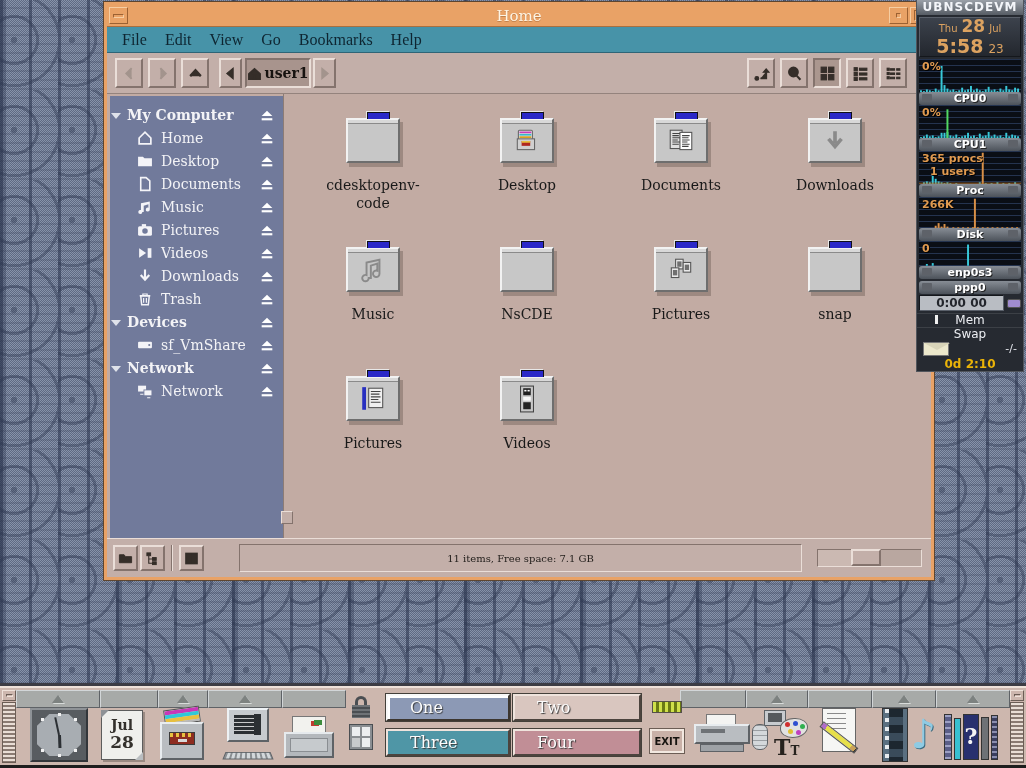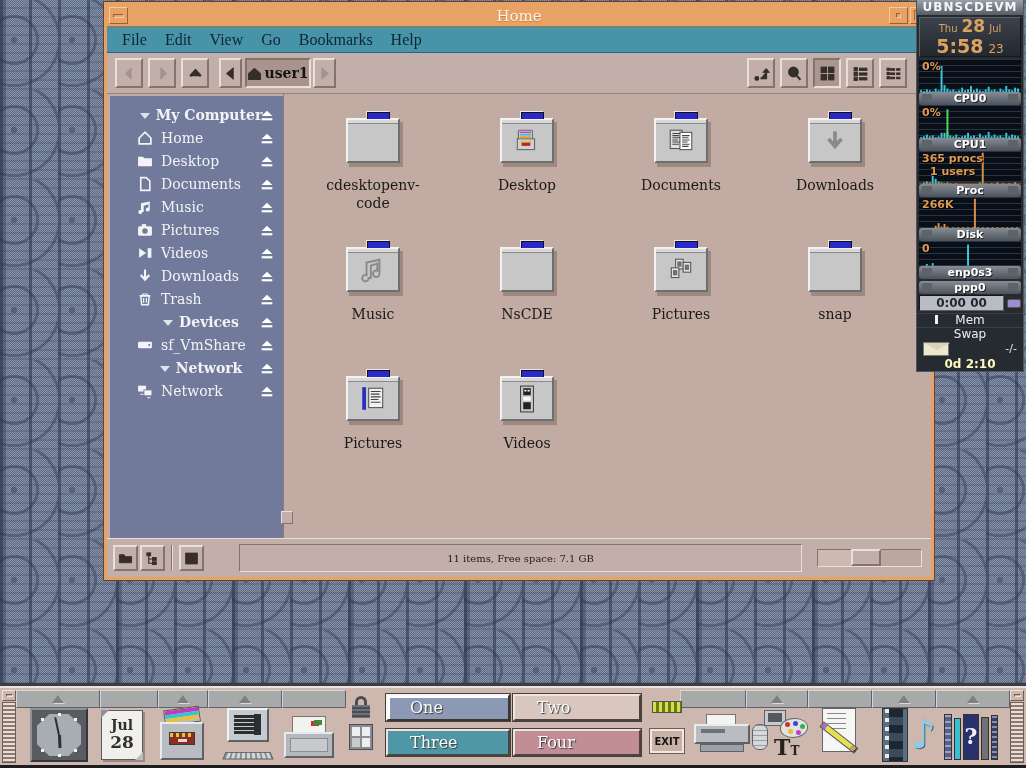--- a/index.html
+++ b/index.html
@@ -42,21 +42,21 @@
   .tbtn.pressed{border-color:#84736d #eaded8 #eaded8 #84736d;background:#ab978f;}
   .pathbtn{position:absolute;top:5px;left:138px;width:66px;height:30px;display:flex;align-items:center;
     justify-content:center;gap:2px;border:2px solid;border-color:#84736d #eaded8 #eaded8 #84736d;background:#a8948d;}
   .pathbtn .plabel{font-size:14px;font-weight:bold;color:#171310;}
   .pathbtn svg{width:15px;height:15px;}
   .body{position:absolute;left:0;top:89px;right:0;bottom:39px;background:#c2aba3;}
   
   .sidebar{position:absolute;left:3px;top:2px;width:173px;bottom:0;background:#717a9b;
     padding-top:7px;overflow:hidden;}
   .side-row{height:23px;display:flex;align-items:center;position:relative;color:#f3f3f6;font-size:14px;}
-  .side-row[data-type="header"]{padding-left:8px;font-weight:bold;justify-content:center;}
+  .side-row[data-type="header"]{font-weight:bold;}
   .side-row[data-type="header"] .tri-ic{display:inline-block;}
   .side-row[data-type="item"]{padding-left:27px;}
   .tri-ic{width:12px;height:12px;margin-right:5px;position:relative;}
   .tri-ic::before{content:"";position:absolute;left:1px;top:4px;border-left:5px solid transparent;
     border-right:5px solid transparent;border-top:6px solid #dfe2ea;}
   .side-ic{width:16px;height:16px;margin-right:8px;display:inline-flex;}
   .side-ic svg{width:16px;height:16px;}
   .side-row.u .side-label{text-decoration:underline;text-decoration-color:rgba(235,235,240,.75);}
   .eject-btn{display:none;position:absolute;right:8px;width:16px;height:16px;}
   .side-row.eject .eject-btn{display:inline-flex;}
@@ -123,21 +123,21 @@
     display:flex;align-items:center;justify-content:center;}
   .gk-timer .led{width:14px;height:9px;background:#a08cd0;border:1px solid #555;border-radius:2px;}
   .gk-row{position:relative;height:16px;color:#eceef2;font-size:12px;display:flex;align-items:center;
     justify-content:center;background-image:linear-gradient(rgba(255,255,255,.10) 1px,rgba(0,0,0,0) 1px);}
   .gk-row .krell{position:absolute;left:18px;top:2px;width:3px;height:9px;background:#f0f0f0;}
   .gk-mail{height:20px;display:flex;align-items:center;padding:0 6px;color:#e8eaf0;font-size:11px;}
   .gk-mail .env{width:26px;height:14px;background:#ece8cc;border:1px solid #777;position:relative;margin-right:14px;}
   .gk-mail .env::before{content:"";position:absolute;left:0;top:0;border-left:13px solid transparent;
     border-right:13px solid transparent;border-top:7px solid #d8d4b8;}
   .gk-mail .cnt{margin-left:auto;}
-  .gk-uptime{height:16px;color:#fef9c3;font-size:12px;font-weight:bold;display:flex;align-items:center;justify-content:center;}
+  .gk-uptime{height:16px;color:#eab308;font-size:12px;font-weight:bold;display:flex;align-items:center;justify-content:center;}
   
   .panel{position:absolute;left:0;top:686px;width:1026px;height:82px;background:#cdb7ae;
     border-top:2px solid #efe2da;border-bottom:3px solid #1d1d1d;box-shadow:0 -3px 0 #3c3c44;}
   .p-handle{position:absolute;top:14px;bottom:2px;width:14px;
     background:repeating-linear-gradient(180deg,#e9ddd5 0 2px,#8a7a72 2px 4px);
     border:1px solid #6b5d55;}
   .p-handle.left{left:2px;} .p-handle.right{right:2px;}
   .p-box{position:absolute;top:2px;width:14px;height:11px;border:1px solid;
     border-color:#efe2da #6b5d55 #6b5d55 #efe2da;background:#cdb7ae;display:flex;align-items:center;justify-content:center;}
   .p-box.left{left:2px;} .p-box.right{right:2px;}

